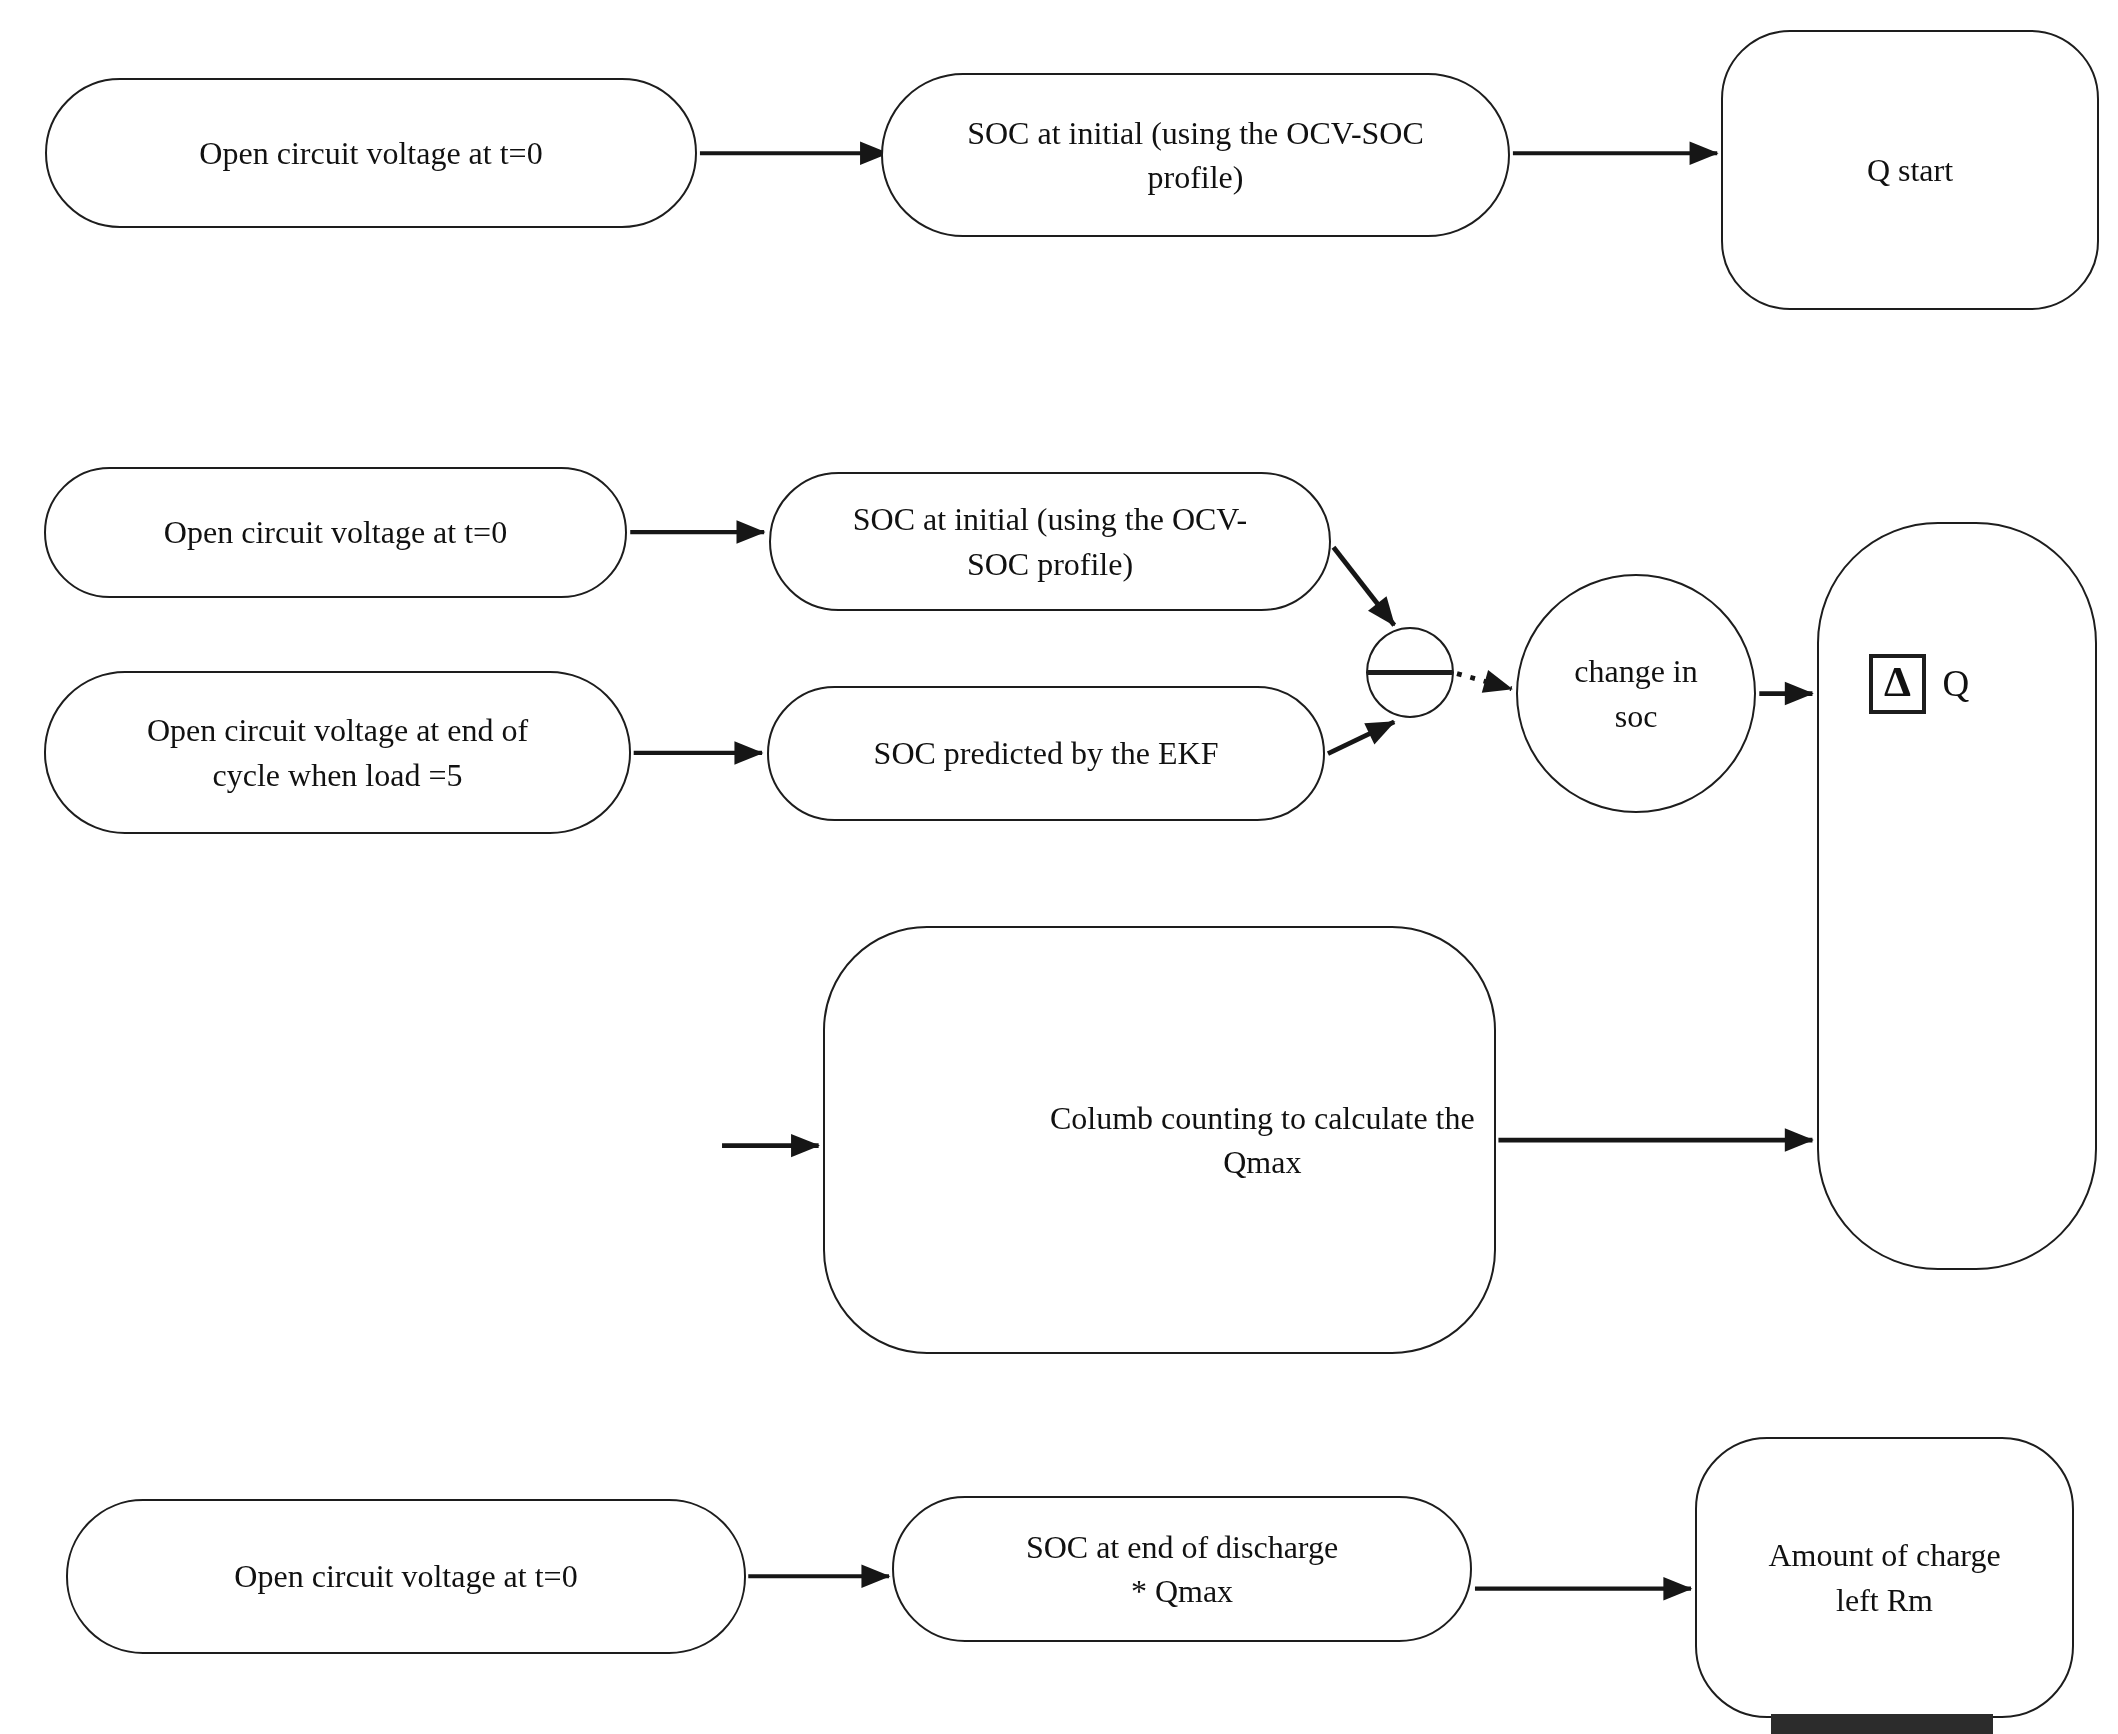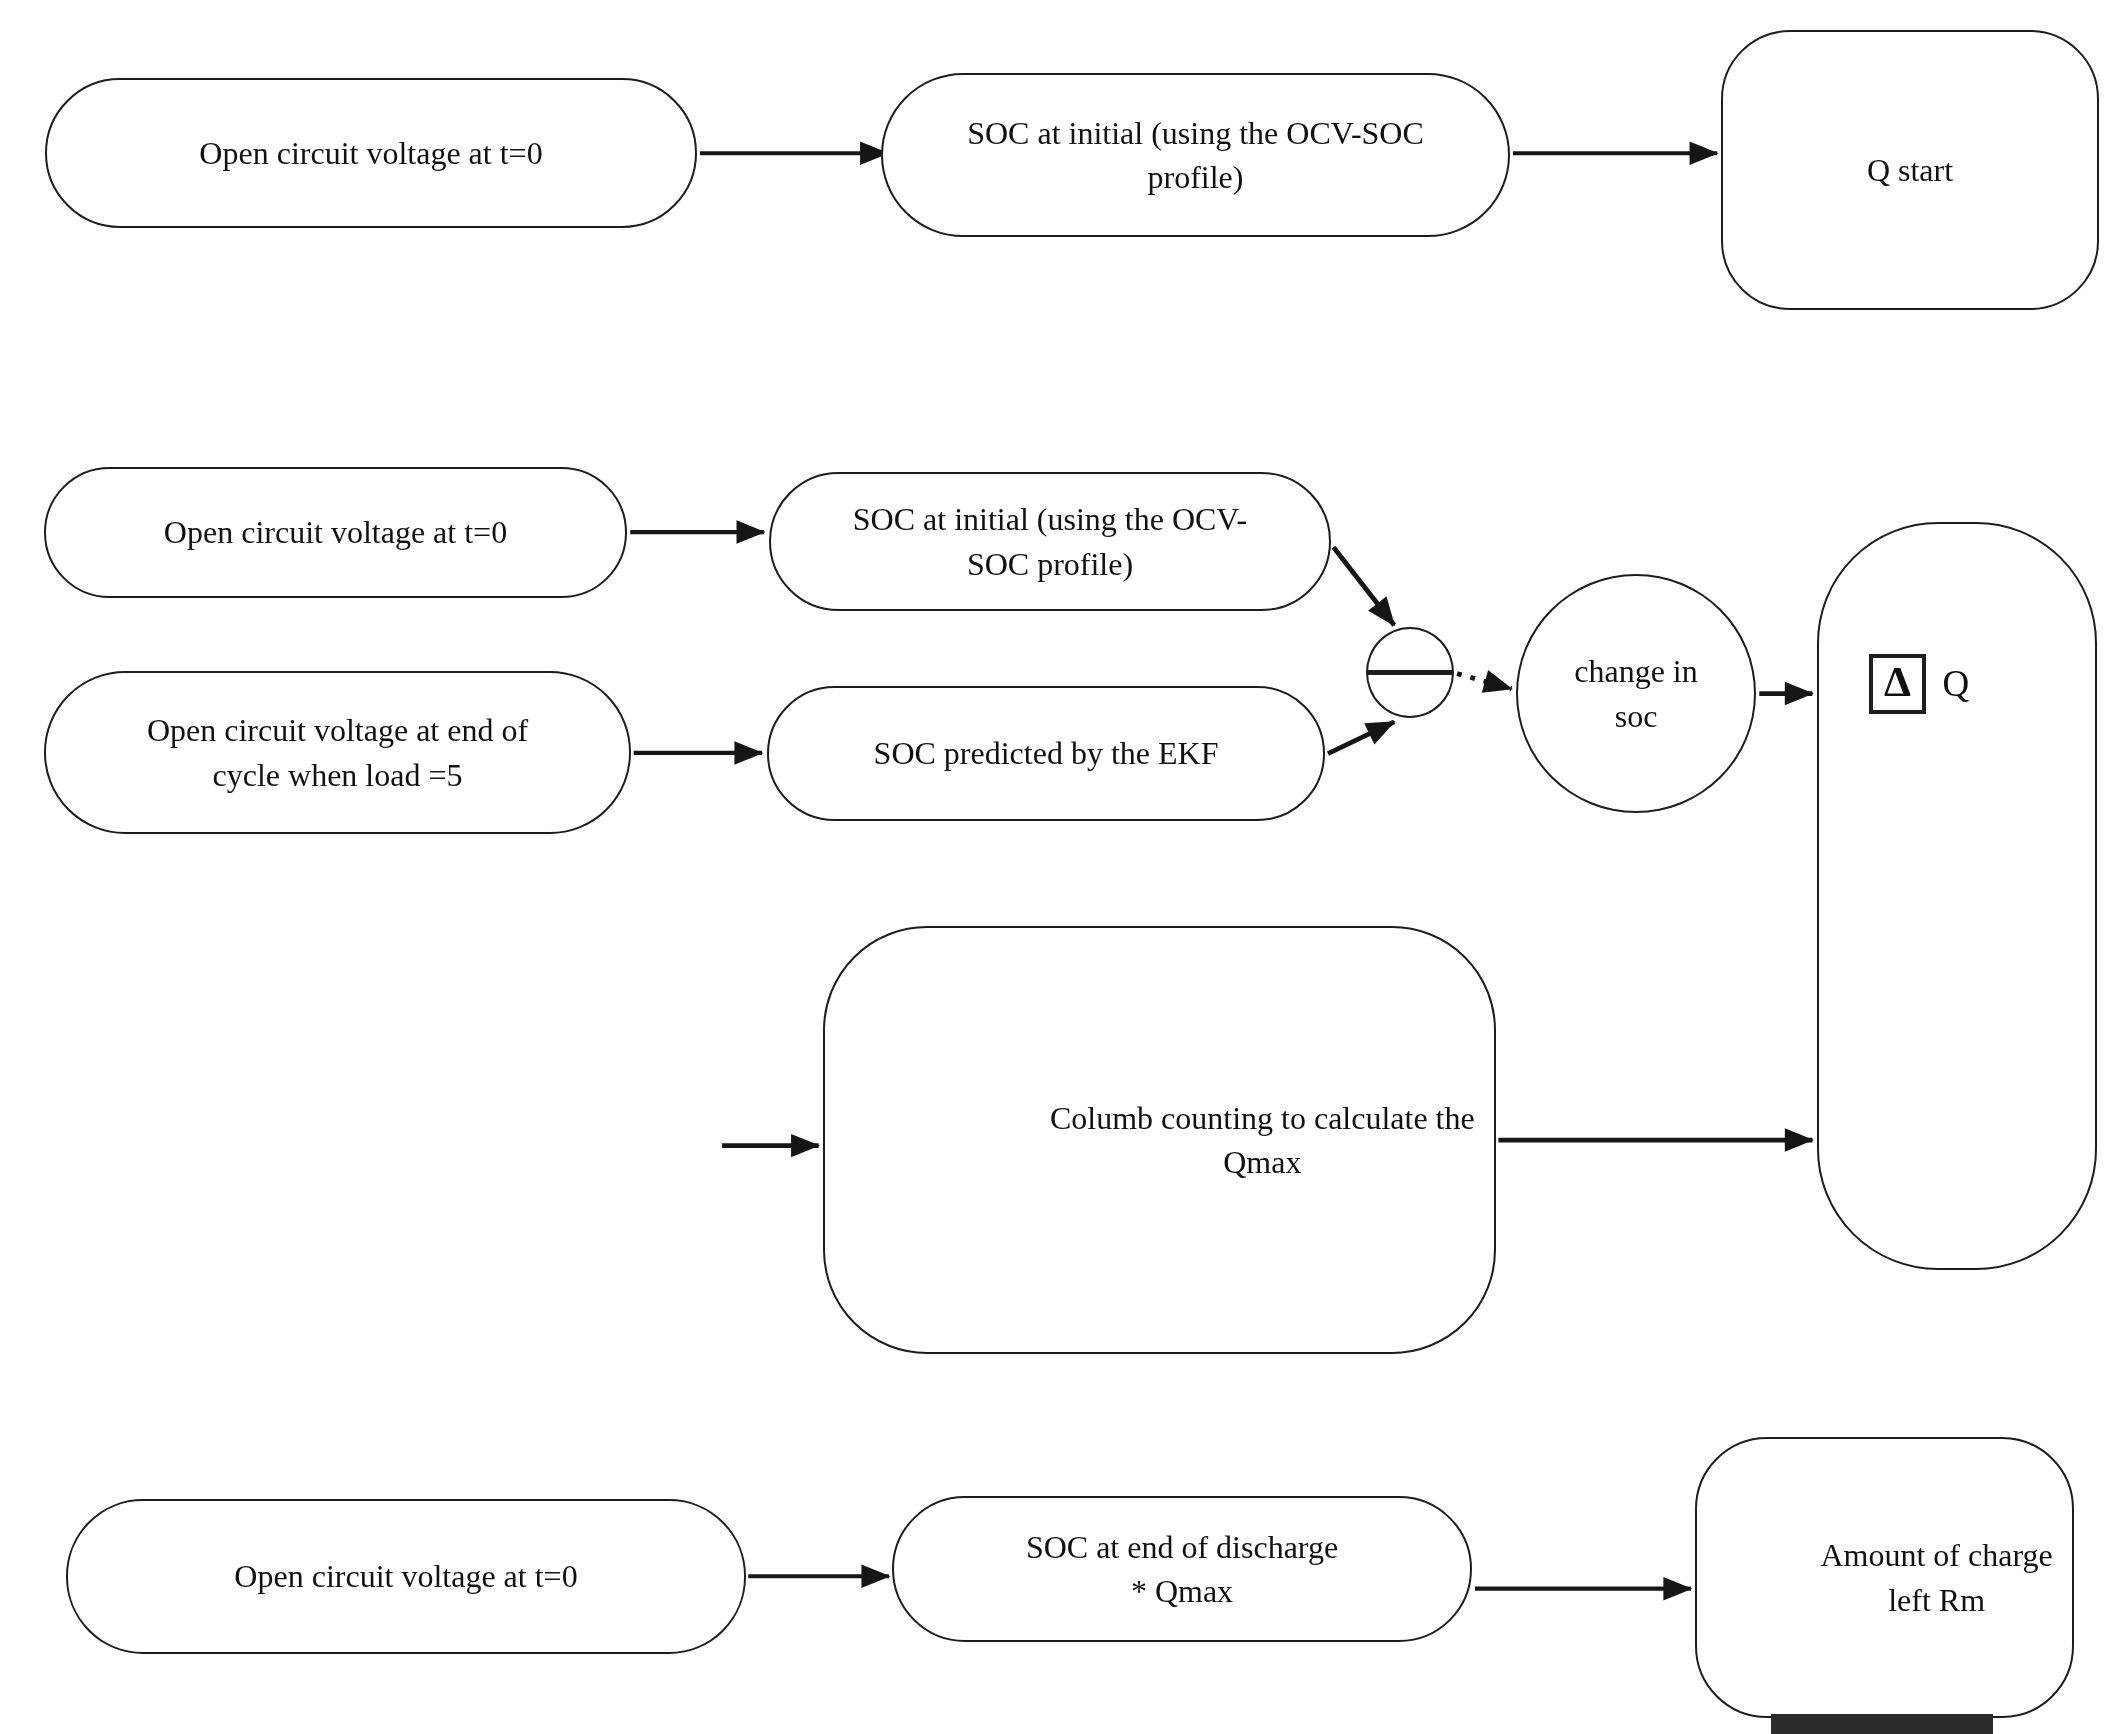--- a/index.html
+++ b/index.html
@@ -128,21 +128,21 @@
 
   <div class="node" style="left:66px;top:1499px;width:680px;height:155px;border-radius:77px;">
     <span class="label">Open circuit voltage at t=0</span>
   </div>
 
   <div class="node" style="left:892px;top:1496px;width:580px;height:146px;border-radius:81px;">
     <span class="label">SOC at end of discharge
 * Qmax</span>
   </div>
 
-  <div class="node" style="left:1695px;top:1437px;width:379px;height:281px;border-radius:72px;justify-content:flex-end;">
+  <div class="node" style="left:1695px;top:1437px;width:379px;height:281px;border-radius:72px;">
     <span class="label">Amount of charge
 left Rm</span>
   </div>
 
   <div class="bottom-bar"></div>
 
 </div>
 
 
 </body></html>

